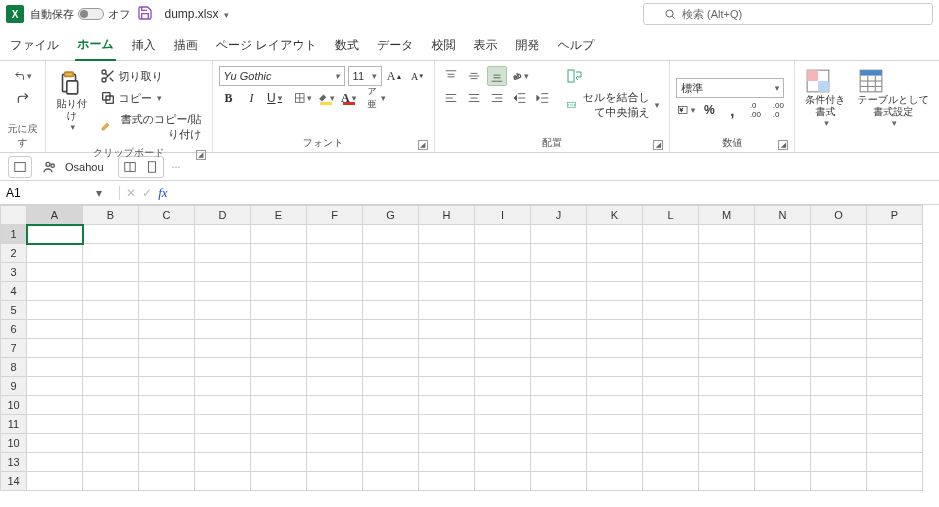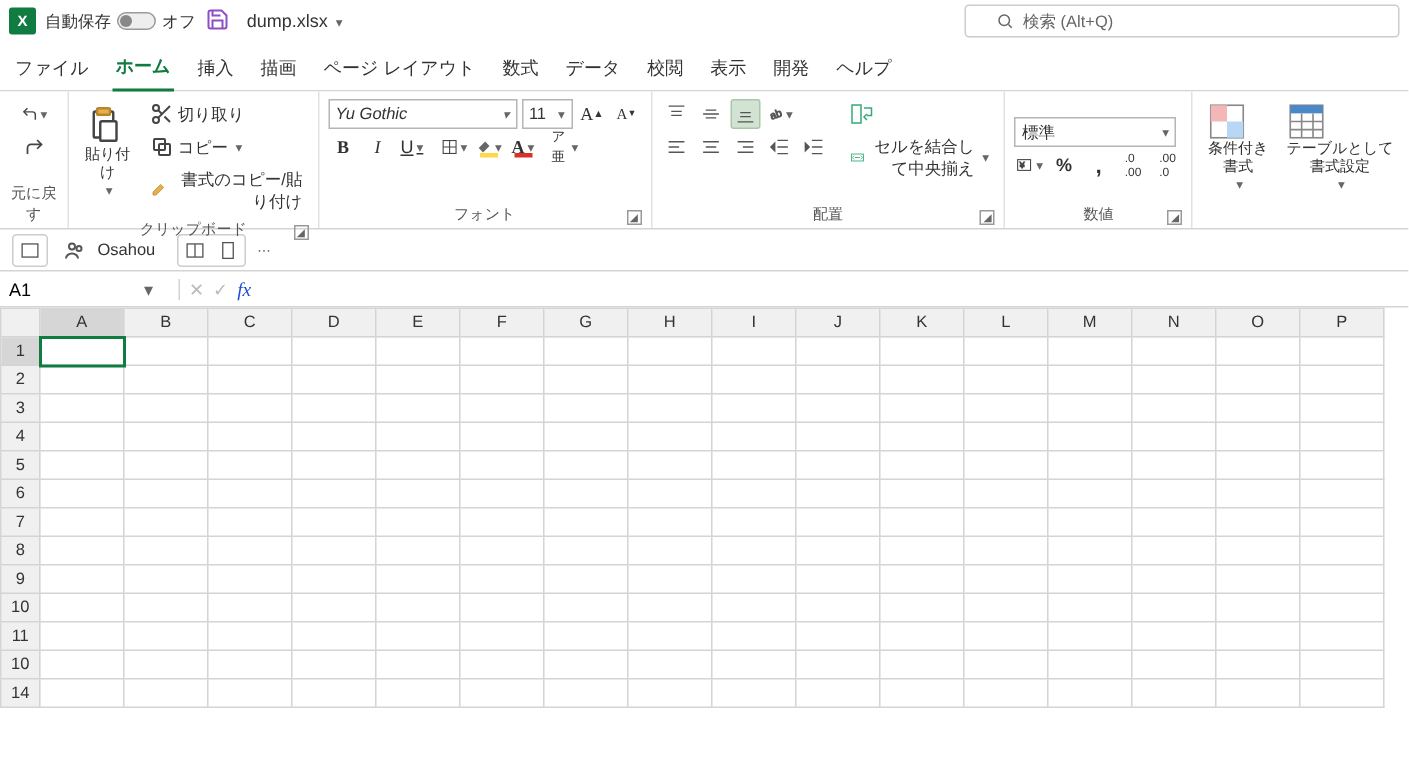--- a/index.html
+++ b/index.html
@@ -661,20 +661,39 @@
           <td class=""></td>
           <td class=""></td>
           <td class=""></td>
           <td class=""></td>
           <td class=""></td>
           <td class=""></td>
           <td class=""></td>
           <td class=""></td>
         </tr>
         <tr>
+          <th class="rh ">13</th>
+          <td class=""></td>
+          <td class=""></td>
+          <td class=""></td>
+          <td class=""></td>
+          <td class=""></td>
+          <td class=""></td>
+          <td class=""></td>
+          <td class=""></td>
+          <td class=""></td>
+          <td class=""></td>
+          <td class=""></td>
+          <td class=""></td>
+          <td class=""></td>
+          <td class=""></td>
+          <td class=""></td>
+          <td class=""></td>
+        </tr>
+        <tr>
           <th class="rh ">14</th>
           <td class=""></td>
           <td class=""></td>
           <td class=""></td>
           <td class=""></td>
           <td class=""></td>
           <td class=""></td>
           <td class=""></td>
           <td class=""></td>
           <td class=""></td>

